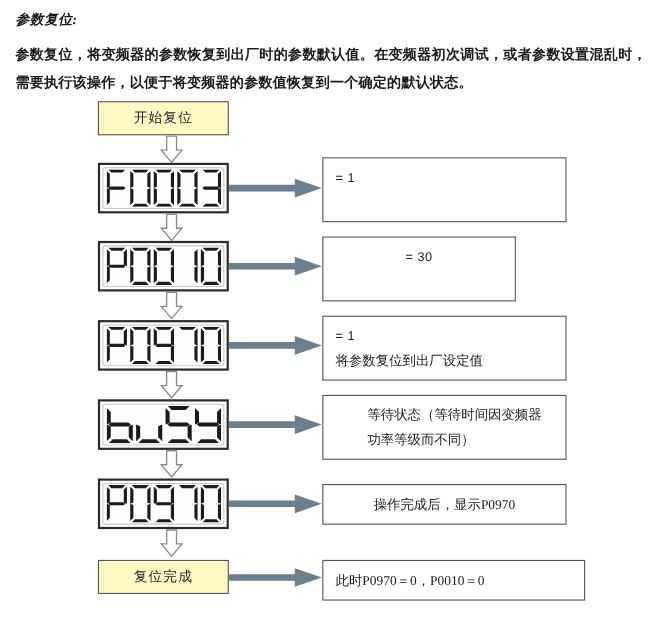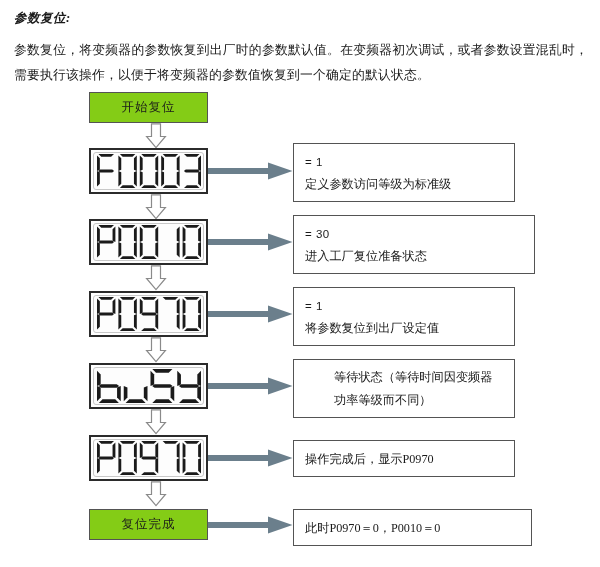--- a/index.html
+++ b/index.html
@@ -16,34 +16,35 @@
 
   
   .doc-head{
     position:absolute;left:14px;top:10px;
     font-size:12.5px;font-weight:bold;letter-spacing:.5px;font-style:italic;
   }
   .doc-para{
     position:absolute;left:14px;top:38px;width:574px;
     font-size:12.8px;line-height:25px;text-align:justify;
     letter-spacing:.2px;
+    font-weight:bold;
   }
 
   
   .flow{position:absolute;left:0;top:0;width:600px;height:567px;}
 
   .node{
     position:absolute;
     box-sizing:border-box;
   }
 
   
   .term{
     border:1px solid #545454;
-    background:#84cc16;
+    background:#fef9c3;
     display:flex;align-items:center;justify-content:center;
     font-size:12.5px;
     letter-spacing:1px;
   }
 
   
   .lcd{
     border:2px solid #2b2b2b;
     background:#ffffff;
     padding:2px;
@@ -319,38 +320,36 @@
       </svg>
     </div>
     <div class="harrow" style="left:208px;top:516px;">
       <svg width="85" height="18" viewBox="0 0 85 18">
         <path d="M0 6 L60 6 L60 0.5 L84.5 9 L60 17.5 L60 12 L0 12 Z" fill="#6b7f8c"></path>
       </svg>
     </div>
 
     <div class="note" style="left:293px;top:143px;width:222px;height:59px;">
       <div class="eq">= 1</div>
-      <div>定义参数访问等级为标准级</div>
-    </div>
-
-    <div class="note" style="left:293px;top:215px;width:242px;height:59px;">
+    </div>
+
+    <div class="note" style="left:293px;top:215px;width:176px;height:59px;text-align:center;">
       <div class="eq">= 30</div>
-      <div>进入工厂复位准备状态</div>
     </div>
 
     <div class="note" style="left:293px;top:287px;width:222px;height:59px;">
       <div class="eq">= 1</div>
       <div>将参数复位到出厂设定值</div>
     </div>
 
     <div class="note" style="left:293px;top:359px;width:222px;height:59px;padding-top:6px;padding-left:40px;">
       <div style="line-height:23px;">等待状态（等待时间因变频器功率等级而不同）</div>
     </div>
 
-    <div class="note" style="left:293px;top:440px;width:222px;height:37px;display:flex;align-items:center;">
+    <div class="note" style="left:293px;top:440px;width:222px;height:37px;display:flex;align-items:center;justify-content:center;">
       <div>操作完成后，显示P0970</div>
     </div>
 
     <div class="note" style="left:293px;top:509px;width:239px;height:37px;display:flex;align-items:center;">
       <div>此时P0970＝0，P0010＝0</div>
     </div>
 
   </div>
 </div>
 

